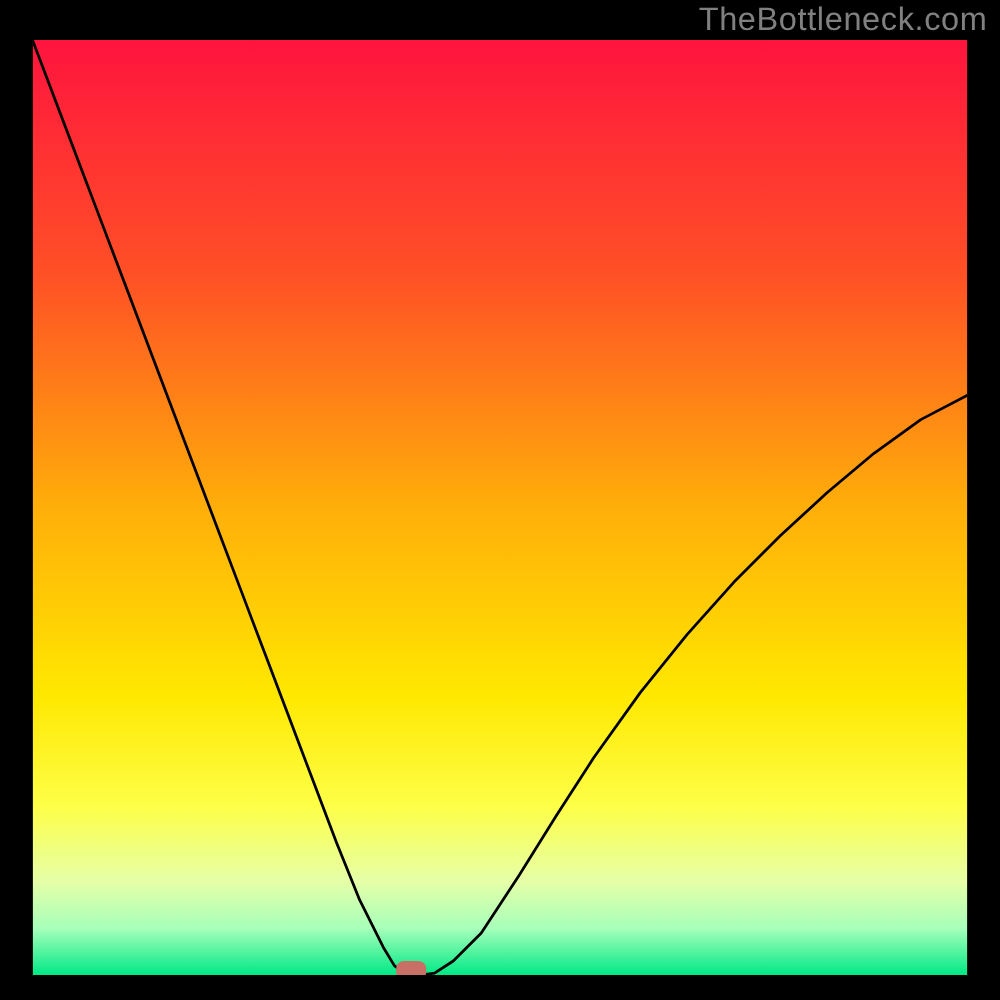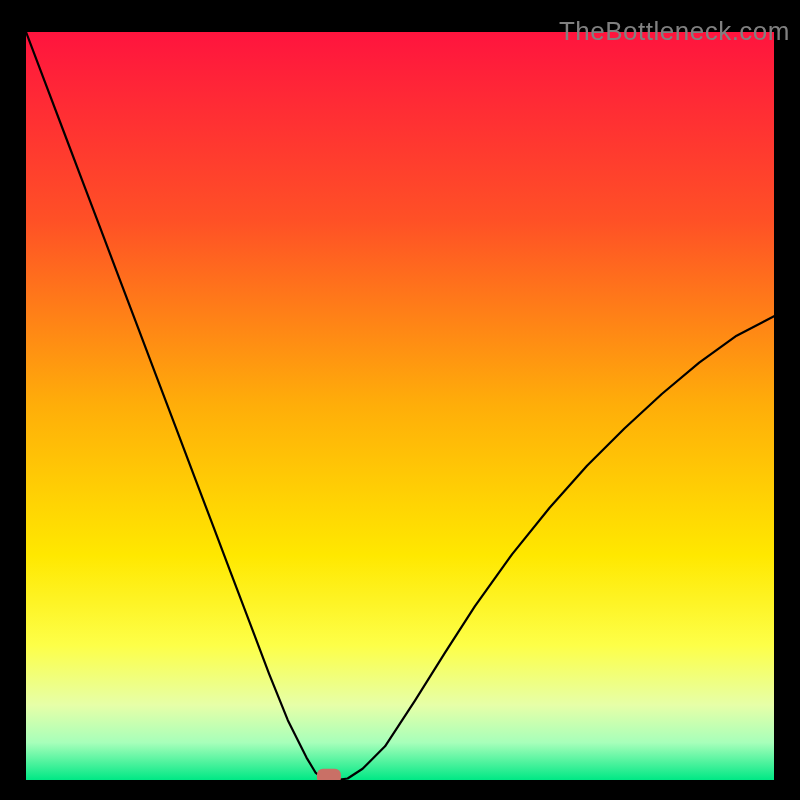--- a/index.html
+++ b/index.html
@@ -9,21 +9,21 @@
     font-family: Arial, Helvetica, sans-serif;
   }
   .stage {
     position: relative;
     width: 800px;
     height: 800px;
     background: #000;
   }
   .watermark {
     position: absolute;
-    top: 16px;
+    top: 0;
     right: 10px;
     color: #808080;
     font-size: 26px;
     letter-spacing: 0.5px;
     z-index: 5;
   }
   .plot {
     position: absolute;
     left: 26px;
     top: 32px;

